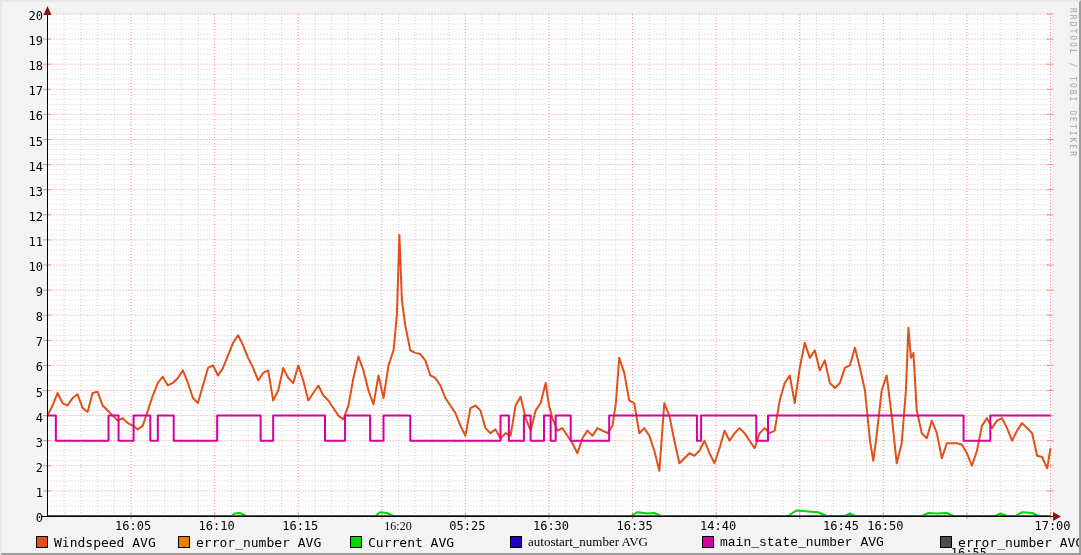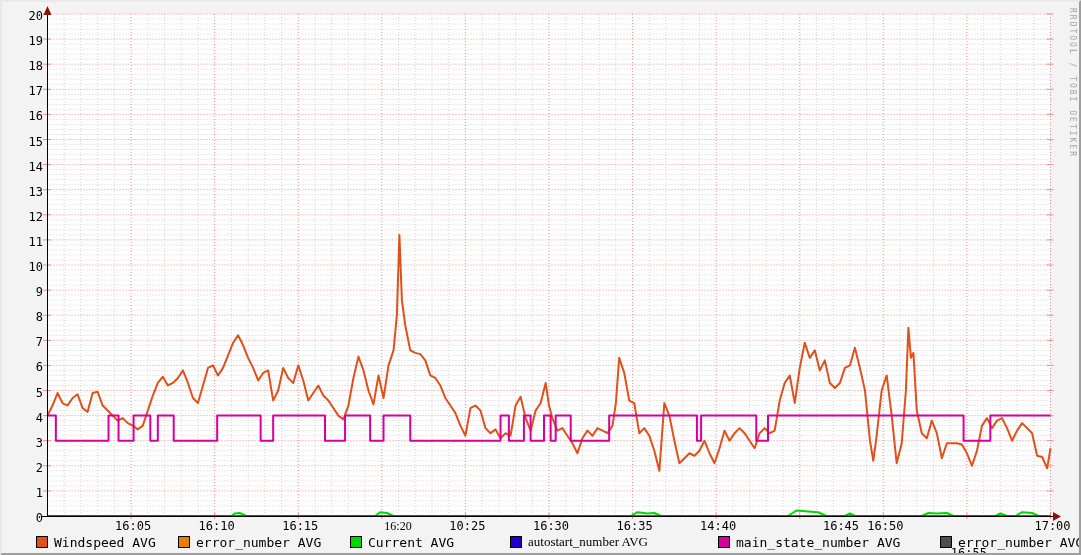--- a/index.html
+++ b/index.html
@@ -280,31 +280,31 @@
       <div class="ylab" style="top: 83.3px;">17</div>
       <div class="ylab" style="top: 58.2px;">18</div>
       <div class="ylab" style="top: 33.1px;">19</div>
       <div class="ylab" style="top: 8px;">20</div>
     </div>
   <div id="xlabels">
       <div class="xlab" style="left: 109.083px;">16:05</div>
       <div class="xlab" style="left: 192.667px;">16:10</div>
       <div class="xlab" style="left: 276.25px;">16:15</div>
       <div class="xlab" style="left: 374px; font-family: Liberation Serif, serif;">16:20</div>
-      <div class="xlab" style="left: 443.417px;">10:25</div>
+      <div class="xlab" style="left: 443.417px;">05:25</div>
       <div class="xlab" style="left: 527px;">16:30</div>
       <div class="xlab" style="left: 610.583px;">16:35</div>
       <div class="xlab" style="left: 694.167px;">14:40</div>
       <div class="xlab" style="left: 809px; margin-left: 8px;">16:45</div>
       <div class="xlab" style="left: 861.333px;">16:50</div>
       <div class="xlab" style="left: 944.917px; margin-top: 27px;">16:55</div>
       <div class="xlab" style="left: 1028.5px;">17:00</div>
     </div>
   <div id="legend">
       <div class="legend-item" style="left: 14px; padding-left: 20px;"><span class="sq" style="background: rgb(224, 80, 26);"></span><span>Windspeed AVG</span></div>
       <div class="legend-item" style="left: 176px;"><span class="sq" style="background: rgb(232, 125, 0);"></span><span>error_number AVG</span></div>
       <div class="legend-item" style="left: 348px;"><span class="sq" style="background: rgb(0, 217, 0);"></span><span>Current AVG</span></div>
       <div class="legend-item" style="left: 508px; font-family: Liberation Serif, serif;"><span class="sq" style="background: rgb(34, 0, 200);"></span><span>autostart_number AVG</span></div>
-      <div class="legend-item" style="left: 716px;"><span class="sq" style="background: rgb(215, 0, 157);"></span><span>main_state_number AVG</span></div>
+      <div class="legend-item" style="left: 700px; font-family: Liberation Mono, monospace;"><span class="sq" style="background: rgb(215, 0, 157);"></span><span>main_state_number AVG</span></div>
       <div class="legend-item" style="left: 938px;"><span class="sq" style="background: rgb(77, 77, 77);"></span><span>error_number AVG</span></div>
     </div>
   <div class="watermark">RRDTOOL / TOBI OETIKER</div>
 </div>
 
 </body></html>

